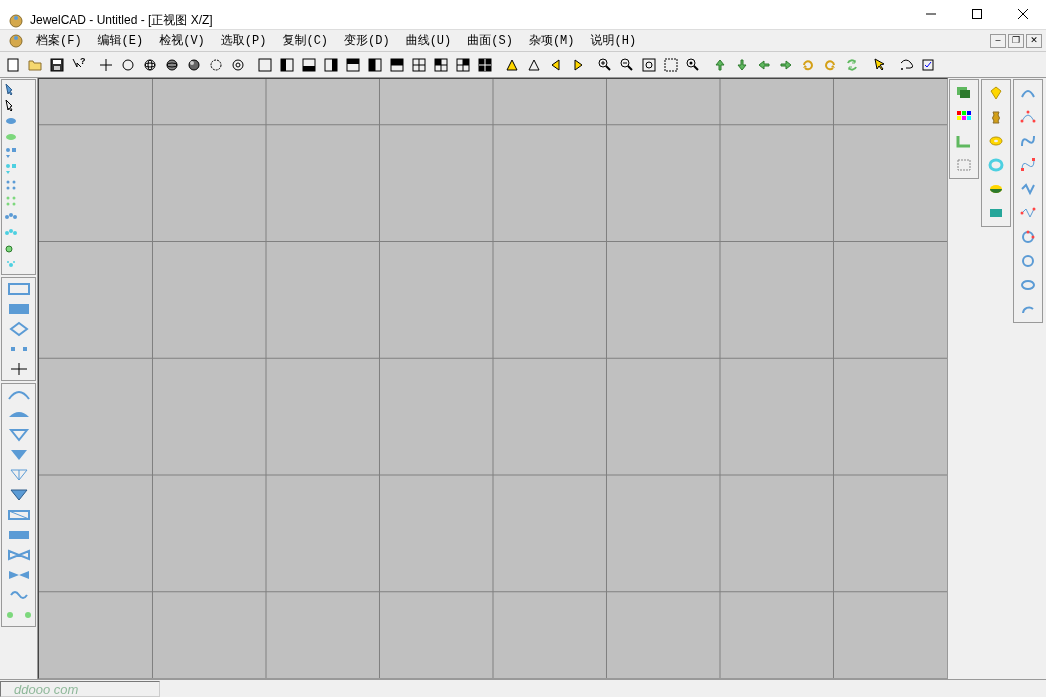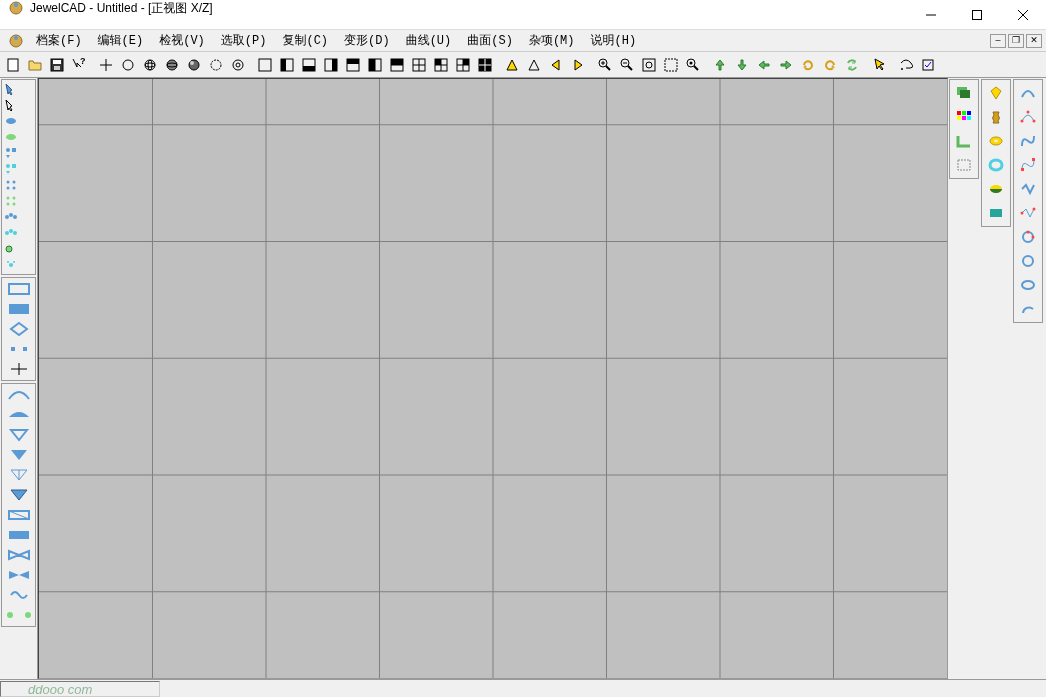--- a/index.html
+++ b/index.html
@@ -1,18 +1,18 @@
 <!DOCTYPE html>
 <html><head>
 <meta charset="utf-8">
 <style>
 * { margin: 0; padding: 0; box-sizing: border-box; }
 body { font-family: "Microsoft YaHei", "SimSun", sans-serif; font-size: 12px; background: #f0f0f0; overflow: hidden; width: 1046px; height: 697px; position: relative; }
 
-.titlebar { height: 30px; background: #fff; display: flex; align-items: flex-start; padding-left: 8px; border-bottom: 1px solid #ddd; }
+.titlebar { height: 30px; background: #fff; display: flex; align-items: flex-end; padding-left: 8px; border-bottom: 1px solid #ddd; }
 .titlebar-icon { width: 16px; height: 16px; margin-right: 6px; }
 .titlebar-text { flex: 1; font-size: 12px; color: #000; }
 .titlebar-btns { display: flex; }
 .titlebar-btn { width: 46px; height: 30px; display: flex; align-items: center; justify-content: center; font-size: 14px; color: #000; }
 
 .menubar { height: 22px; background: #f0f0f0; display: flex; align-items: center; padding-left: 28px; border-bottom: 1px solid #ccc; }
 .menubar-icon { position: absolute; left: 8px; top: 33px; width: 16px; height: 16px; }
 .menu-item { padding: 2px 8px; font-size: 12px; cursor: default; font-family: Liberation Mono, monospace; }
 .mdi-btns { margin-left: auto; display: flex; gap: 2px; padding-right: 4px; }
 .mdi-btn { width: 16px; height: 14px; border: 1px solid #999; background: #f0f0f0; font-size: 9px; display: flex; align-items: center; justify-content: center; line-height: 1; }
@@ -32,21 +32,21 @@
 .grid-overlay { position: absolute; inset: 0; }
 .grid-overlay line { stroke: #808080; stroke-width: 1; }
 
 .right-panels { width: 98px; display: flex; background: #f0f0f0; }
 .right-col { display: flex; flex-direction: column; }
 .right-col .panel-group { display: flex; flex-direction: column; }
 .right-btn { width: 24px; height: 22px; display: flex; align-items: center; justify-content: center; border: 1px solid transparent; margin: 1px; }
 
 .statusbar { position: absolute; bottom: 0; left: 0; right: 0; height: 18px; background: #f0f0f0; border-top: 1px solid #999; display: flex; align-items: center; }
 .status-section { border: 1px inset #ccc; height: 16px; padding: 0 4px; }
-.watermark { position: absolute; bottom: 0; left: 28px; color: #8fb89a; font-size: 13px; font-style: italic; }
+.watermark { position: absolute; bottom: 0; left: 14px; color: #8fb89a; font-size: 13px; font-style: italic; }
 
 svg { display: block; }
 </style>
 </head>
 <body>
 
 <div class="titlebar">
   <svg class="titlebar-icon" viewBox="0 0 16 16">
       <circle cx="8" cy="8" r="6" fill="#d4a84b" stroke="#8b6f2e"></circle>
       <circle cx="8" cy="5" r="2" fill="#5b9bd5"></circle>

